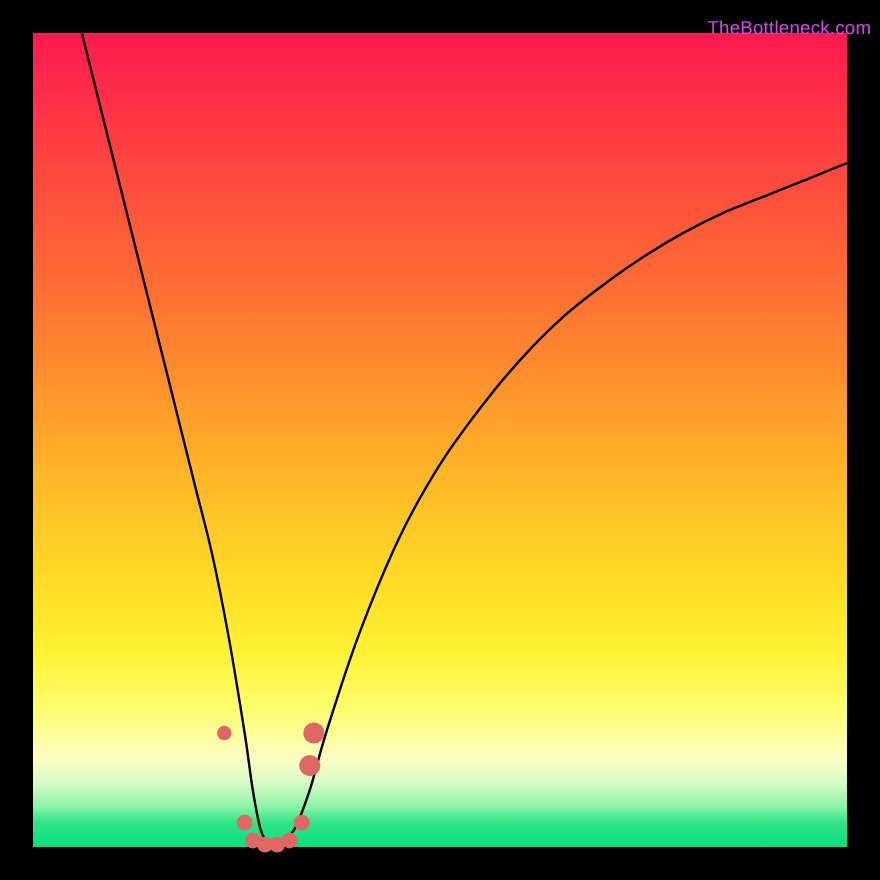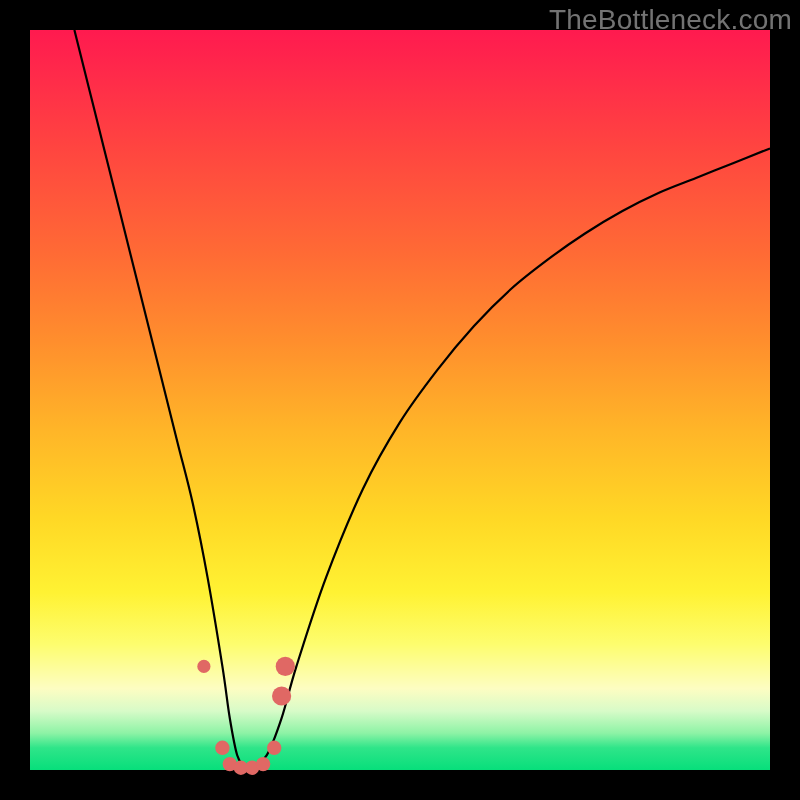--- a/index.html
+++ b/index.html
@@ -39,24 +39,24 @@
       #fdfd6e 83%,
       #fdfdc2 89%,
       #d8fbc8 92%,
       #8ef3a6 95%,
       #2fe589 97%,
       #07df7b 100%
     );
   }
   .watermark {
     position: absolute;
-    top: 4px;
+    top: 16px;
     right: 8px;
-    color: #737373;
-    font-size: 28px;
+    color: #d946ef;
+    font-size: 17px;
     font-weight: 500;
     letter-spacing: 0.2px;
     user-select: none;
   }
   svg.curve {
     position: absolute;
     left: 0;
     top: 0;
     width: 740px;
     height: 740px;

